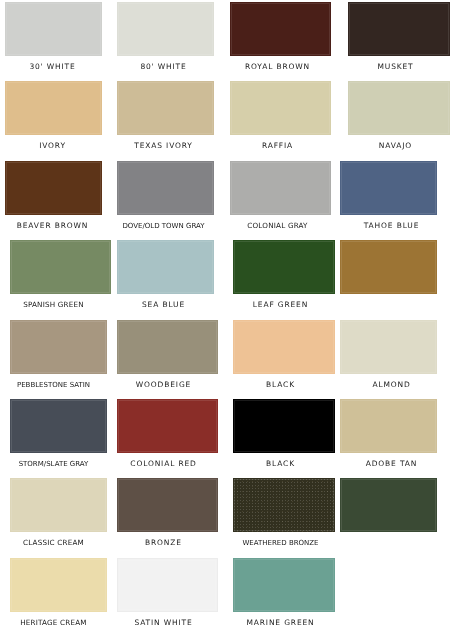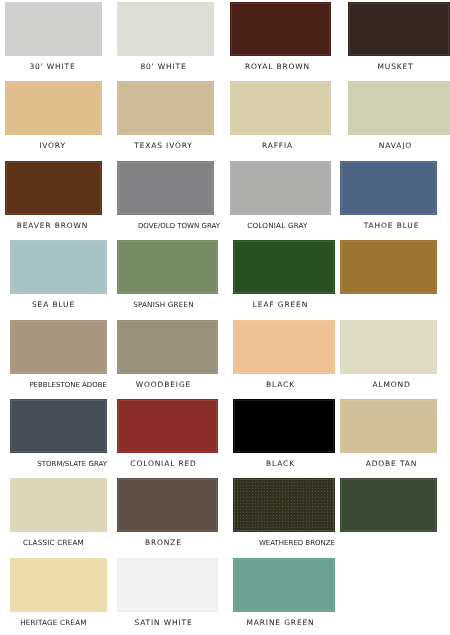--- a/index.html
+++ b/index.html
@@ -48,21 +48,21 @@
     text-align: center;
     font-size: 7.5px;
     letter-spacing: 0.85px;
     color: #1a1a1a;
     white-space: nowrap;
     font-family: "DejaVu Sans", sans-serif;
   }
   .col-1 .swatch-label { padding-right: 2px; }
   .col-4 .swatch-label { padding-left: 6px; }
   .label-tight { letter-spacing: 0.2px; font-size: 7.2px; text-align: center; }
-  .label-tighter { letter-spacing: 0px; font-size: 7px; text-align: right; }
+  .label-tighter { letter-spacing: 0px; font-size: 7px; }
   
   .swatch-chip.edged::after {
     content: "";
     position: absolute;
     left: 1px; top: 1px; right: 1px; bottom: 1px;
     border: 1px solid rgba(255,255,255,0.10);
     pointer-events: none;
   }
   .swatch-chip.textured {
     background-image:
@@ -121,38 +121,38 @@
       <div class="swatch-label label-tighter">DOVE/OLD TOWN GRAY</div>
     </div>
     <div class="swatch-cell col-3">
       <div class="swatch-chip edged" title="COLONIAL GRAY" style="background-color: rgb(173, 173, 171);"></div>
       <div class="swatch-label label-tight">COLONIAL GRAY</div>
     </div>
     <div class="swatch-cell col-1">
       <div class="swatch-chip edged" title="TAHOE BLUE" style="background-color: rgb(79, 99, 132);"></div>
       <div class="swatch-label">TAHOE BLUE</div>
     </div>
+    <div class="swatch-cell col-3">
+      <div class="swatch-chip edged" title="SPANISH GREEN" style="background-color: rgb(118, 138, 99);"></div>
+      <div class="swatch-label label-tight">SPANISH GREEN</div>
+    </div>
     <div class="swatch-cell col-2">
       <div class="swatch-chip edged" title="SEA BLUE" style="background-color: rgb(168, 194, 197);"></div>
       <div class="swatch-label">SEA BLUE</div>
     </div>
-    <div class="swatch-cell col-3">
-      <div class="swatch-chip edged" title="SPANISH GREEN" style="background-color: rgb(118, 138, 99);"></div>
-      <div class="swatch-label label-tight">SPANISH GREEN</div>
-    </div>
     <div class="swatch-cell col-4">
       <div class="swatch-chip edged" title="LEAF GREEN" style="background-color: rgb(41, 80, 31);"></div>
       <div class="swatch-label">LEAF GREEN</div>
     </div>
     <div class="swatch-cell col-1">
       <div class="swatch-chip edged" title="BUCKSKIN BROWN" style="background-color: rgb(156, 116, 52);"></div>
     </div>
     <div class="swatch-cell col-2">
       <div class="swatch-chip edged" title="PEBBLESTONE CLAY" style="background-color: rgb(167, 151, 128);"></div>
-      <div class="swatch-label label-tighter">PEBBLESTONE ADOBE</div>
+      <div class="swatch-label label-tighter">PEBBLESTONE SATIN</div>
     </div>
     <div class="swatch-cell col-3">
       <div class="swatch-chip edged" title="WOODBEIGE" style="background-color: rgb(152, 144, 122);"></div>
       <div class="swatch-label">WOODBEIGE</div>
     </div>
     <div class="swatch-cell col-4">
       <div class="swatch-chip edged" title="PEACH" style="background-color: rgb(238, 194, 149);"></div>
       <div class="swatch-label">BLACK</div>
     </div>
     <div class="swatch-cell col-1">

